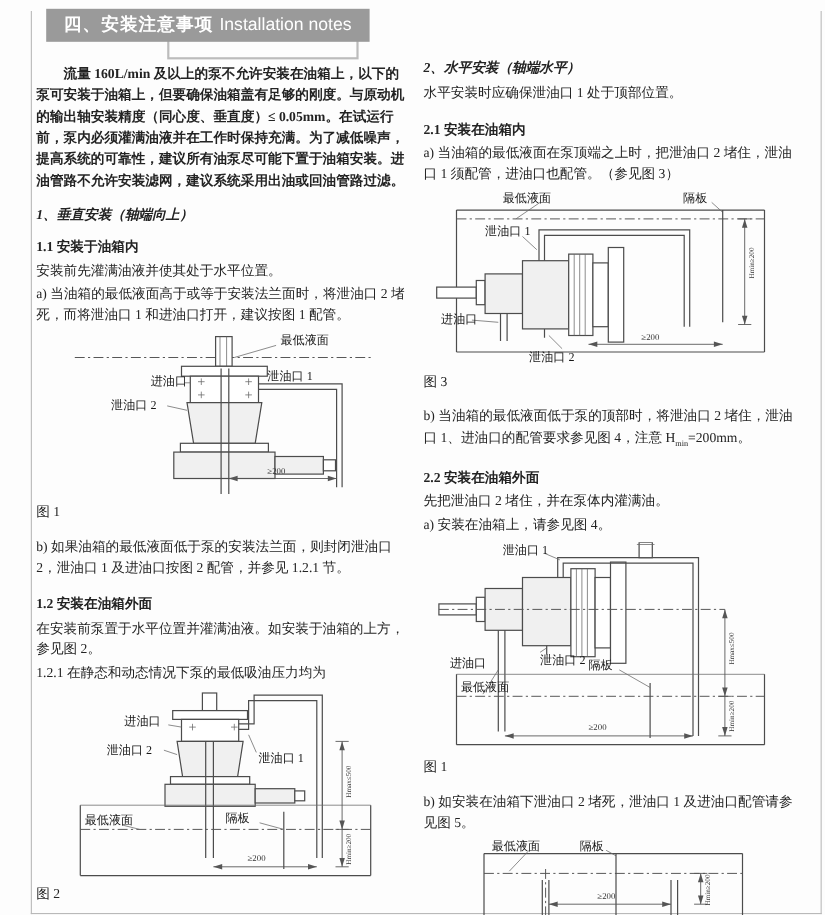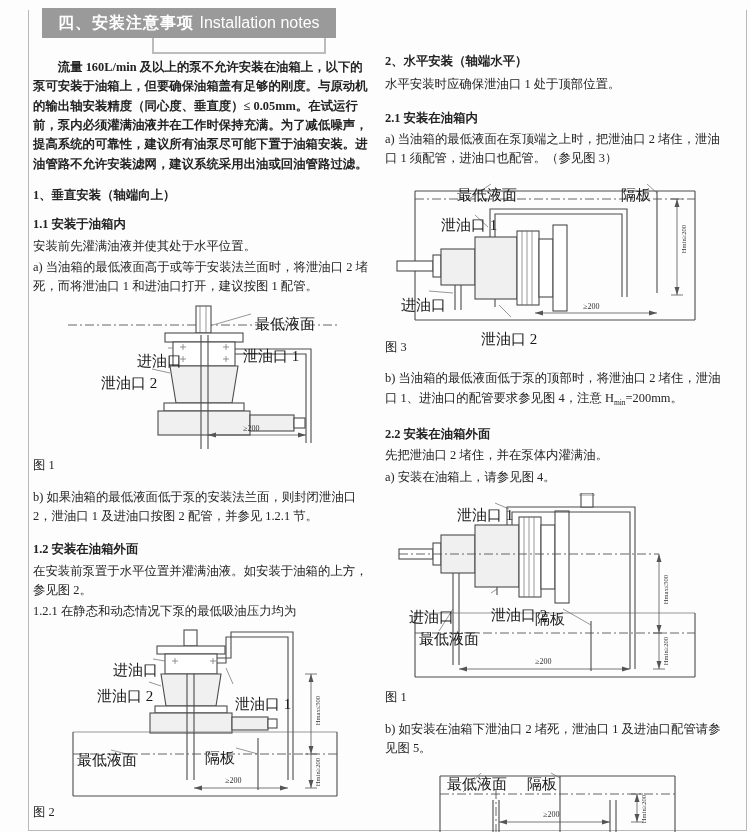--- a/index.html
+++ b/index.html
@@ -15,34 +15,34 @@
   .hdr{position:absolute;left:42px;top:8px;height:30px;background:#9a9a9a;color:#fff;
        font-family:"Liberation Sans","DejaVu Sans",sans-serif;font-weight:bold;
        font-size:16px;line-height:30px;padding:0 16px;letter-spacing:1px;white-space:nowrap;}
   .hdr .en{font-weight:normal;letter-spacing:0;}
   
   .cols{position:absolute;left:33px;top:52px;width:692px;display:flex;gap:12px;}
   .col{width:340px;font-size:12.4px;line-height:1.56;}
   .col.right{width:340px;}
   .p{margin:0 0 2px 0;}
   .pi{text-indent:2em;margin-top:6px;font-weight:bold;}
-  .h1{font-weight:bold;margin:12px 0 4px 0;}
+  .h1{font-weight:bold;margin:12px 0 4px 0;font-style:italic;}
   .h2{font-weight:bold;margin:10px 0 2px 0;}
   sub{font-size:7.5px;}
   
   .fig{position:relative;margin:6px auto 0 auto;}
   .fig svg{display:block;}
   .ln{stroke:#4c4c4c;stroke-width:1.1;fill:none;}
   .thin{stroke:#6a6a6a;stroke-width:0.7;fill:none;}
   .dd{stroke:#555;stroke-width:0.9;fill:none;stroke-dasharray:9 3 2 3;}
   .bx{stroke:#4c4c4c;stroke-width:1.1;fill:#f0f0f0;}
   .bw{stroke:#4c4c4c;stroke-width:1.1;fill:#ffffff;}
   .dim{stroke:#555;stroke-width:0.8;fill:none;}
   .arr{fill:#555;stroke:none;}
-  .flab{position:absolute;font-size:15px;line-height:1.1;color:#161616;white-space:nowrap;margin-top:12px;}
+  .flab{position:absolute;font-size:11px;line-height:1.1;color:#161616;white-space:nowrap;}
   .dlab{position:absolute;font-size:8px;color:#333;white-space:nowrap;}
   .vlab{position:absolute;writing-mode:vertical-rl;transform:rotate(180deg);
         font-size:6.5px;color:#333;letter-spacing:0;}
   .figcap{text-align:left;font-size:12.4px;margin-top:3px;}
 </style>
 </head>
 <body>
 
 <div class="page">
   <div class="frame"></div>

